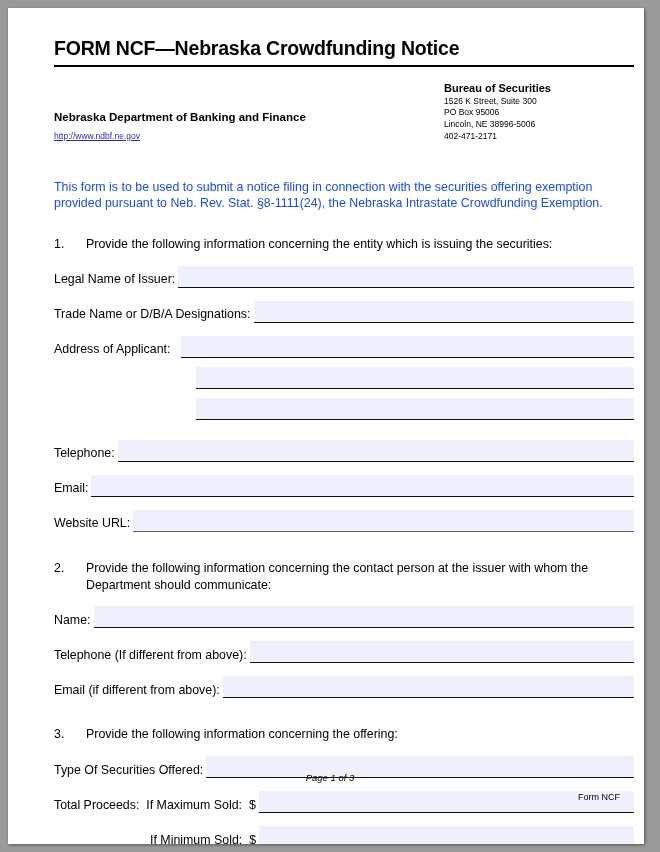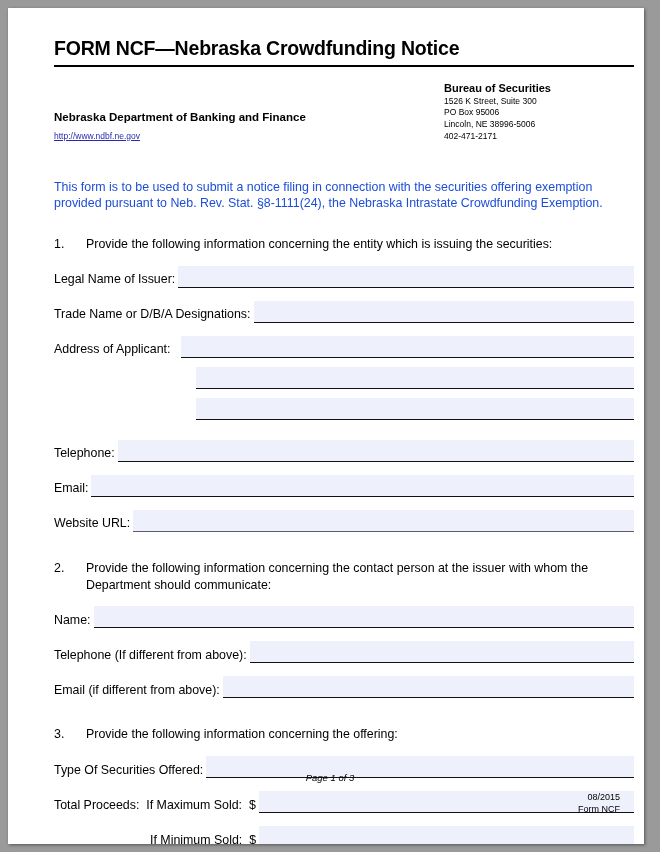--- a/index.html
+++ b/index.html
@@ -278,17 +278,16 @@
       <span class="spacer-indent" style="width:96px"></span>
       <span class="field-label fixed">If Minimum Sold:  $</span>
       <div class="field-input"></div>
     </div>
 
   </div>
 
   <div class="footer">
     <div class="page-num">Page 1 of 3</div>
     <div class="footer-right">
-      <div>08/2015</div>
       <div>Form NCF</div>
     </div>
   </div>
 </div>
 
 </body></html>

